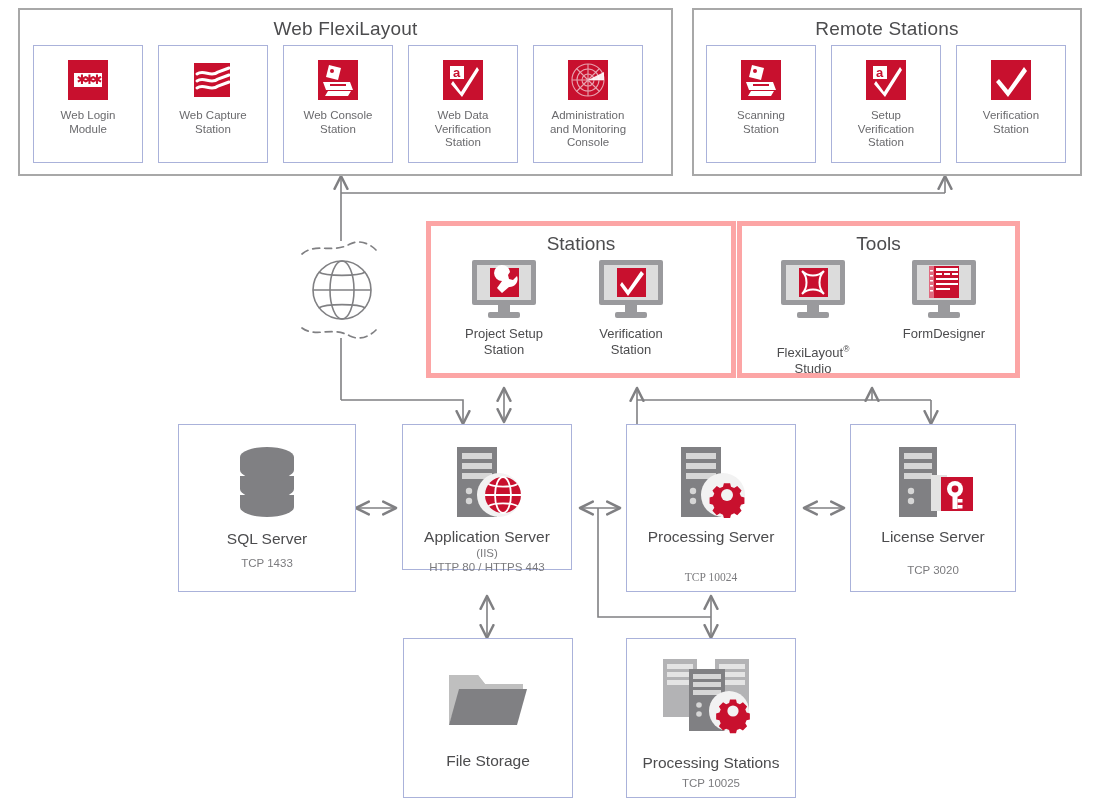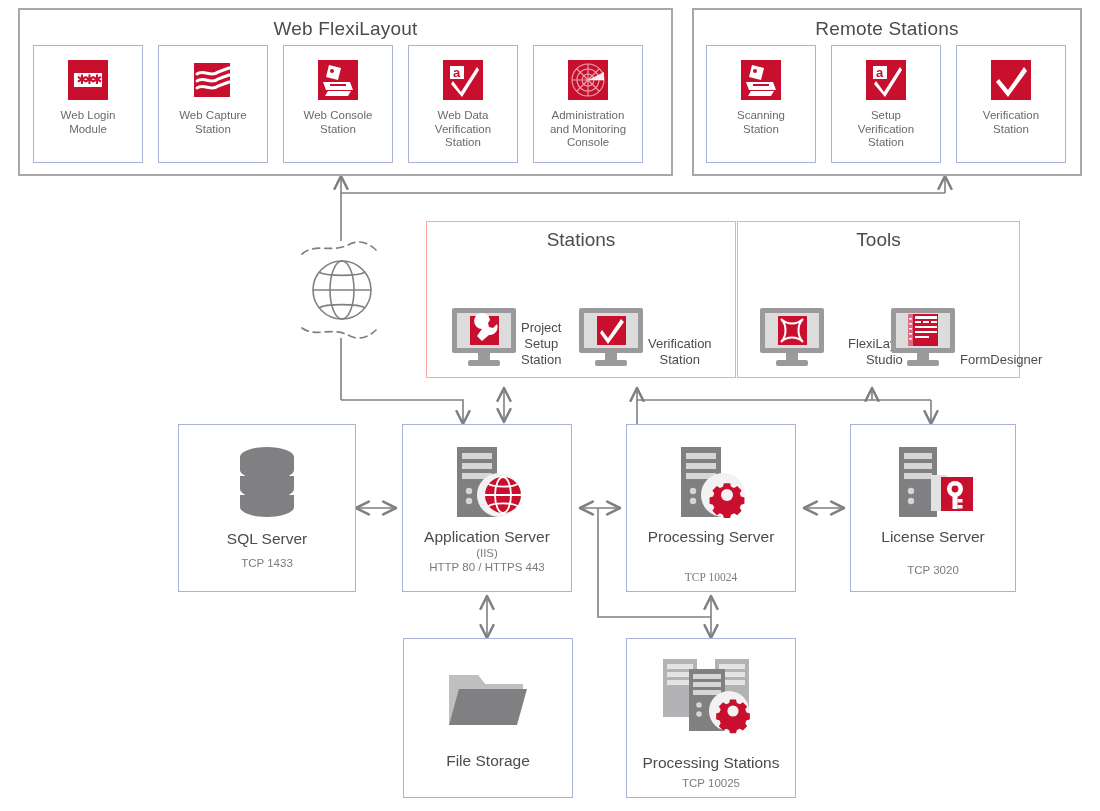--- a/index.html
+++ b/index.html
@@ -23,21 +23,21 @@
     background:#fff;
   }
   .group-title{
     position:absolute;left:0;right:0;top:8px;
     text-align:center;
     font-size:19px;
     color:#4c4c4e;
     letter-spacing:.2px;
   }
   .subgroup{
-    border:1px solid #fca5a5;
+    border:5px solid #fca5a5;
     background:#fff;
   }
   .subgroup-title{
     position:absolute;left:0;right:0;top:7px;
     text-align:center;
     font-size:19px;
     color:#4c4c4e;
   }
 
   
@@ -84,21 +84,21 @@
 
   
   .mon-label{
     font-size:13px;
     line-height:16px;
     text-align:center;
     color:#4c4c4e;
     margin-top:6px;
   }
   .tile{
-    display:flex;flex-direction:row;align-items:flex-end;
+    display:flex;flex-direction:column;align-items:center;
   }
 
   svg{display:block;overflow:visible;}
   .conn{position:absolute;left:0;top:0;width:1100px;height:811px;pointer-events:none;}
   sup{font-size:65%;vertical-align:super;line-height:0;}
 </style>
 </head>
 <body>
 
 <div id="stage">
@@ -414,21 +414,21 @@
         </g>
         <g fill="#ffffff">
           <ellipse cx="39" cy="28" rx="27" ry="5" opacity="0"></ellipse>
         </g>
       </svg>
     </div>
     <div class="title" style="margin-top:10px;text-align:right;">SQL Server</div>
     <div class="sub" style="margin-top:8px;">TCP 1433</div>
   </div>
 
-  <div class="abs node" style="left:402px;top:424px;width:170px;height:168px;">
+  <div class="abs node" style="left:402px;top:424px;width:170px;height:146px;">
     <div class="ico">
       <svg width="92" height="76" viewBox="0 0 92 76">
         <rect x="16" y="2" width="40" height="70" fill="#808083"></rect>
         <g fill="#d6d6d6">
           <rect x="21" y="8" width="30" height="6"></rect>
           <rect x="21" y="18" width="30" height="6"></rect>
           <rect x="21" y="28" width="30" height="6"></rect>
         </g>
         <g fill="#d6d6d6">
             <circle cx="28" cy="46" r="3.2"></circle>

